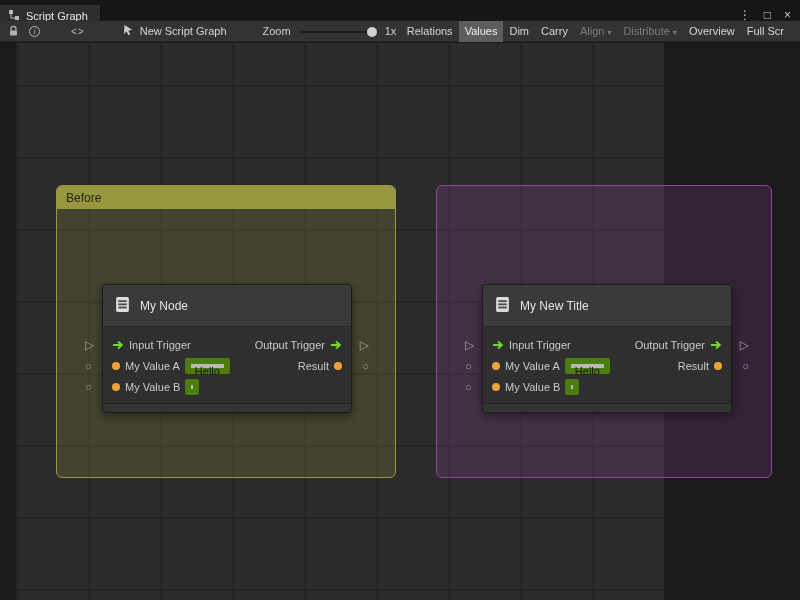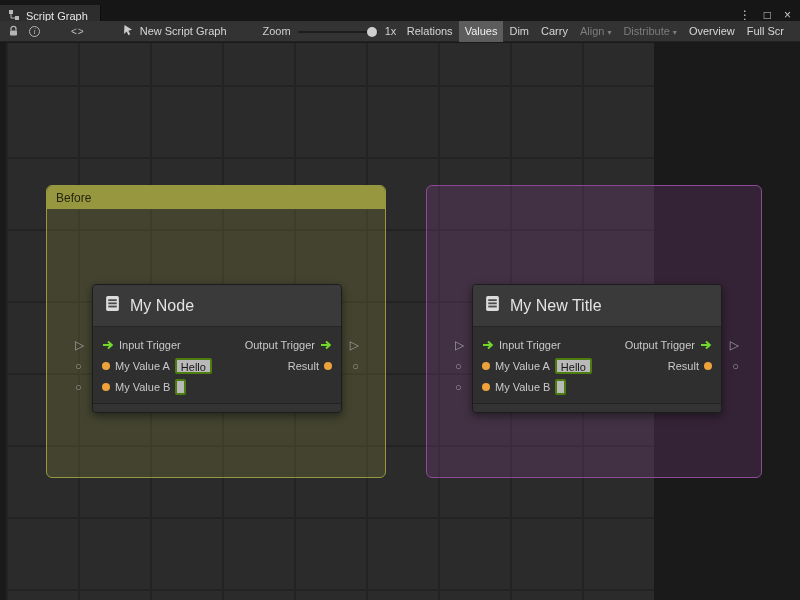--- a/index.html
+++ b/index.html
@@ -30,21 +30,21 @@
   .zoom-slider .track { position:absolute; left:0; right:0; top:10px; height:2px; background:#1d1d1d; }
   .zoom-slider .knob { position:absolute; right:1px; top:6px; width:10px; height:10px;
     border-radius:50%; background:#cfcfcf; }
   .tb-buttons { margin-left:auto; display:flex; align-items:center; height:21px; }
   .tbtn { height:21px; display:flex; align-items:center; gap:3px; padding:0 6px; color:#d6d6d6; }
   .tbtn.active { background:#5d5d5d; color:#f0f0f0; }
   .tbtn.disabled { color:#7d7d7d; }
   .caret { font-size:8px; position:relative; top:1px; }
 
   
-  .canvas { position:absolute; left:6px; top:43px; width:648px; height:557px;
+  .canvas { position:absolute; left:16px; top:43px; width:648px; height:557px;
     background-color:#2b2b2b;
     background-image:
       linear-gradient(#232323 2px, transparent 2px),
       linear-gradient(90deg, #232323 2px, transparent 2px);
     background-size:72px 72px; background-position:0px 42px;text-align:center; }
 
   
   .group { position:absolute; border-radius:6px; }
   .group.before { background:var(--before-body, rgba(165,165,70,.2));
     border:1px solid var(--before-accent,#97973f); }
@@ -53,31 +53,31 @@
   .group-header { height:23px; display:flex; align-items:center; padding:0 9px;
     font-size:12px; border-radius:5px 5px 0 0; }
   .group.before .group-header { background:var(--before-accent,#97973f); color:#26260f; }
   .group.after  .group-header { background:var(--after-accent,#8f4797); color:#f2e5f4; }
 
   
   .node { position:absolute; width:250px; background:#2f2f2f; border:1px solid #1c1c1c;
     border-radius:4px; box-shadow:0 3px 8px rgba(0,0,0,.45); }
   .node-header { height:42px; background:#3a3a3a; border-bottom:1px solid #262626;
     border-radius:3px 3px 0 0; display:flex; align-items:center; gap:9px; padding:0 11px;
-    color:#e3e3e3; font-size:16px; }
+    color:#e3e3e3; font-size:12px; }
   .node-body { padding-top:7px; }
   .row { position:relative; height:21px; display:flex; align-items:center; gap:5px;
     padding:0 9px; font-size:11px; color:#c9c9c9; }
   .grow { flex:1; }
   .port { position:absolute; top:50%; transform:translateY(-50%); color:#9f9f9f; line-height:1; }
   .port.left { left:-18px; } .port.right { right:-18px; }
   .port.tri { font-size:12px; } .port.cir { font-size:11px; }
   .arrow { display:flex; align-items:center; color:var(--trigger-green,#72d82c); }
   .dot { width:8px; height:8px; border-radius:50%; background:var(--value-orange,#eda33a); }
-  .field { background:#b9b9b9; border:2px solid #4d7c0f; color:#161616; font-size:11px;
+  .field { background:#b9b9b9; border:6px solid #4d7c0f; color:#161616; font-size:11px;
     height:16px; line-height:14px; padding:0 4px; border-radius:2px; min-width:14px; }
   .field.small { min-width:0; width:11px; padding:0 1px; }
   .node-footer { margin-top:6px; border-top:1px solid #232323; height:9px; background:#333;
     border-radius:0 0 3px 3px; }
 </style>
 </head>
 <body>
 
 <div class="stage">
 

